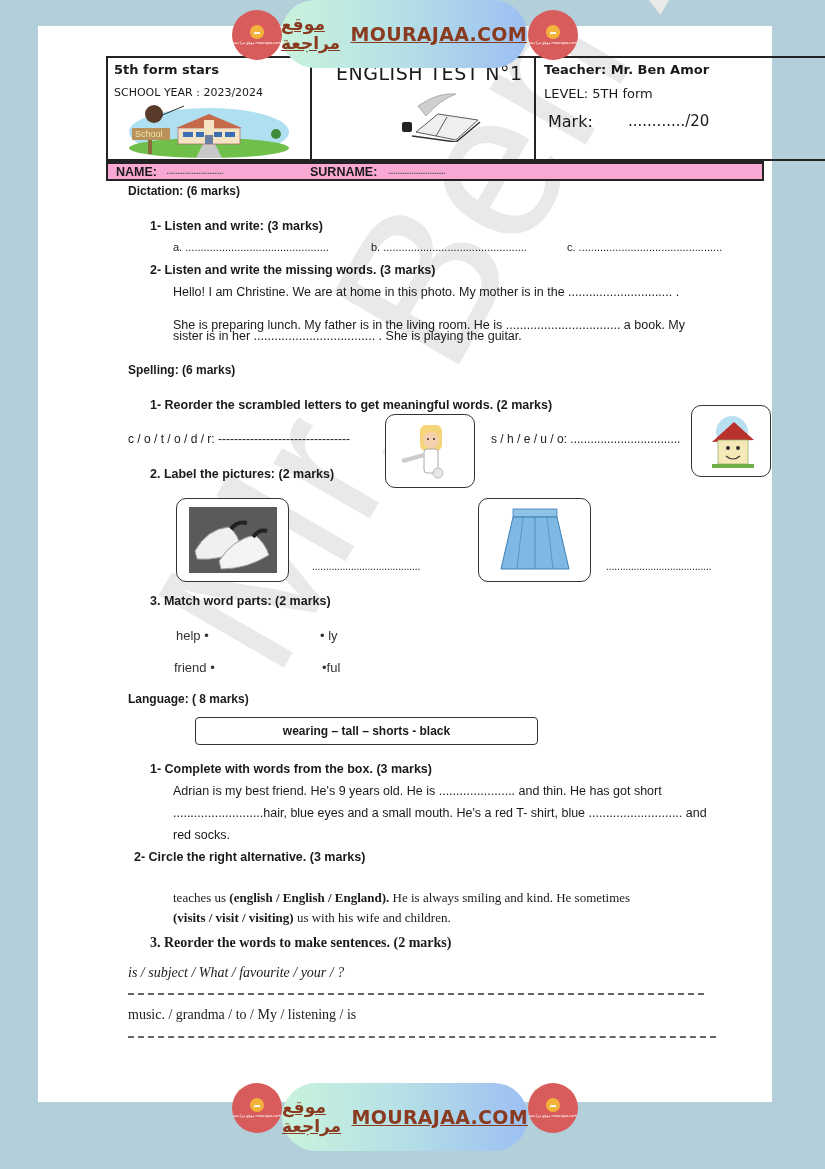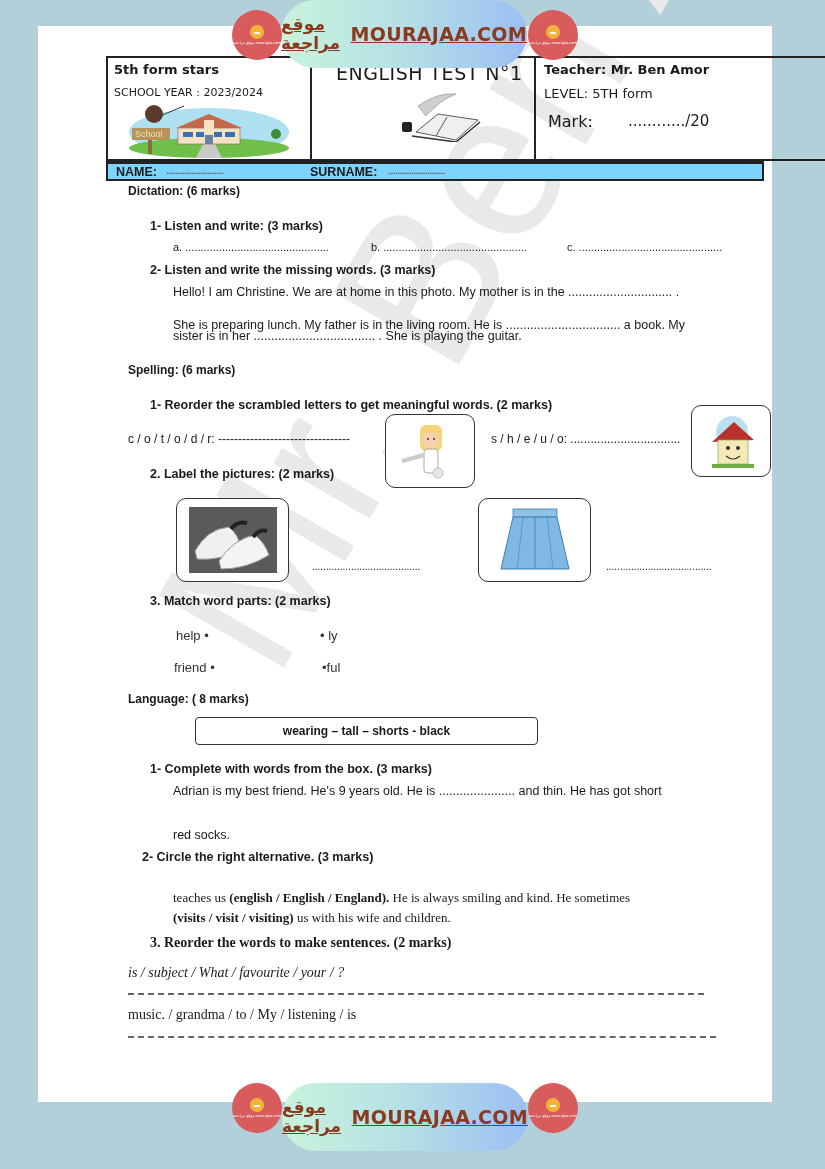--- a/index.html
+++ b/index.html
@@ -42,21 +42,21 @@
     position:absolute; left:68px; top:30px; width:656px; height:106px;
     border:2px solid #222; box-sizing:border-box; display:flex;
   }
   .hdr .col1 { width:202px; border-right:2px solid #222; position:relative; }
   .hdr .col2 { width:222px; border-right:2px solid #222; position:relative; }
   .hdr .col3 { flex:1; position:relative; }
   .comic { font-family:"DejaVu Sans", sans-serif; }
   .namebar {
     position:absolute; left:68px; top:136px; width:656px; height:19px;
     border:2px solid #222; border-top:3px solid #222; box-sizing:border-box;
-    background:#7dd3fc; font-size:12px; font-weight:bold;
+    background:#f9a8d4; font-size:12px; font-weight:bold;
   }
   .t { position:absolute; white-space:nowrap; font-size:12.5px; }
   .b { font-weight:bold; }
   .serif { font-family:"Liberation Serif", serif; }
   .dots { letter-spacing:-1px; color:#555; }
   .pic {
     position:absolute; border:1.5px solid #333; border-radius:10px; background:#fff;
     box-sizing:border-box; overflow:hidden;
   }
   .wordbox {
@@ -207,22 +207,23 @@
   <div class="t" style="left:320px; top:628px; font-size:13px; color:#333;">• ly</div>
   <div class="t" style="left:174px; top:660px; font-size:13px; color:#333;">friend •</div>
   <div class="t" style="left:322px; top:660px; font-size:13px; color:#333;">•ful</div>
 
   <div class="t b" style="left:128px; top:692px; font-size:12px;">Language: ( 8 marks)</div>
   <div class="wordbox" style="left:195px; top:717px; width:343px; height:28px;">
     <span>wearing – tall – shorts - black</span>
   </div>
   <div class="t b" style="left:150px; top:762px;">1-  Complete with words from the box. (3 marks)</div>
   <div class="t" style="left:173px; top:784px;">Adrian is my best friend. He's 9 years old. He is ...................... and thin. He has got short</div>
+  <div class="t" style="left:173px; top:806px;">..........................hair, blue eyes and a small mouth.  He's a red T- shirt, blue ........................... and</div>
   <div class="t" style="left:173px; top:828px;">red socks.</div>
-  <div class="t b" style="left:142px; top:850px;">2-  Circle the right alternative. (3 marks)</div>
+  <div class="t b" style="left:134px; top:850px;">2-  Circle the right alternative. (3 marks)</div>
   <div class="t serif" style="left:173px; top:890px; font-size:13px;">
     <span>teaches us </span><b>(english / English / England).</b><span> He is always smiling and kind. He sometimes</span>
   </div>
   <div class="t serif" style="left:173px; top:910px; font-size:13px;">
     <b>(visits / visit / visiting)</b><span> us with his wife and children.</span>
   </div>
   <div class="t serif b" style="left:150px; top:935px; font-size:14px;">3.  Reorder the words to make sentences. (2 marks)</div>
   <div class="t serif" style="left:128px; top:965px; font-size:14px;font-style:italic;">is / subject / What / favourite / your / ?</div>
   <div class="dashline" style="left:128px; top:993px; width:576px;"></div>
   <div class="t serif" style="left:128px; top:1007px; font-size:14px;">music.  / grandma / to / My / listening / is</div>

